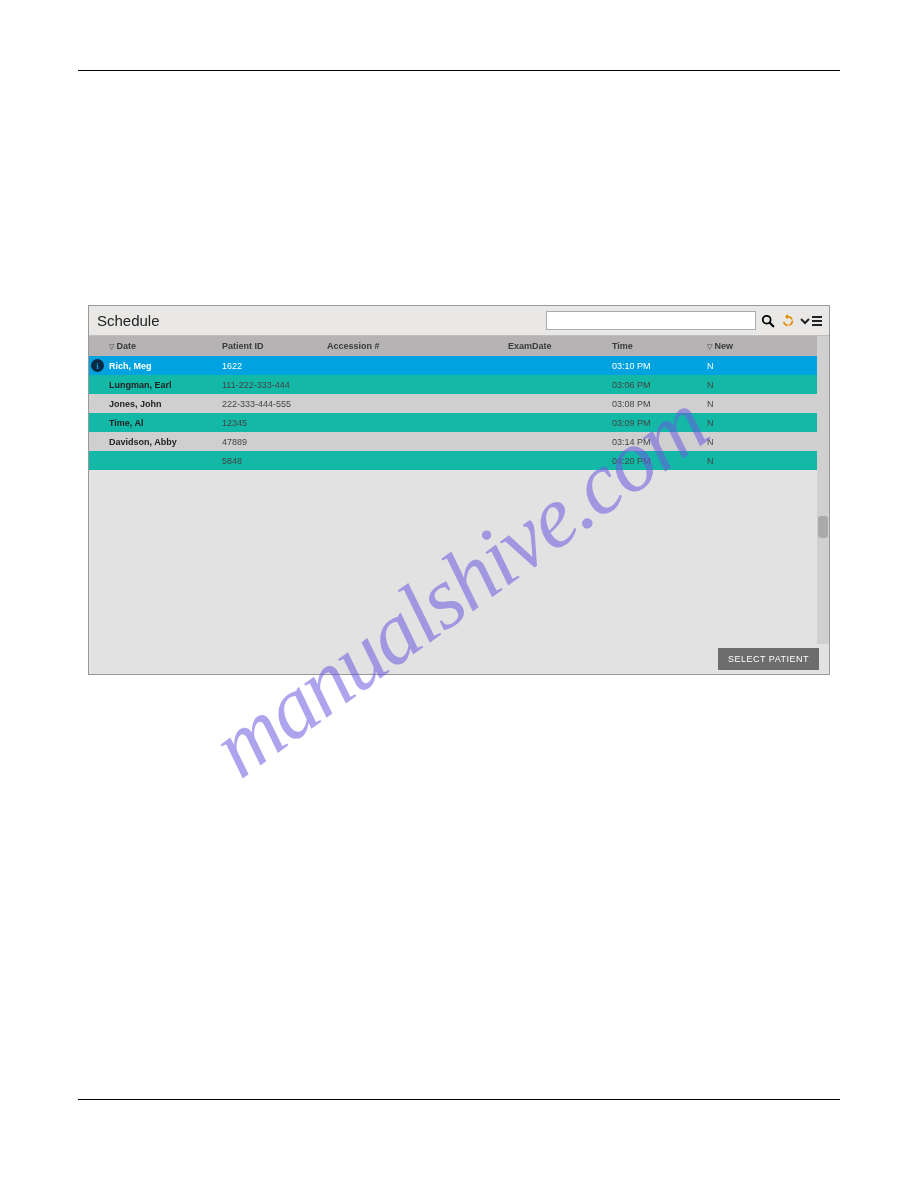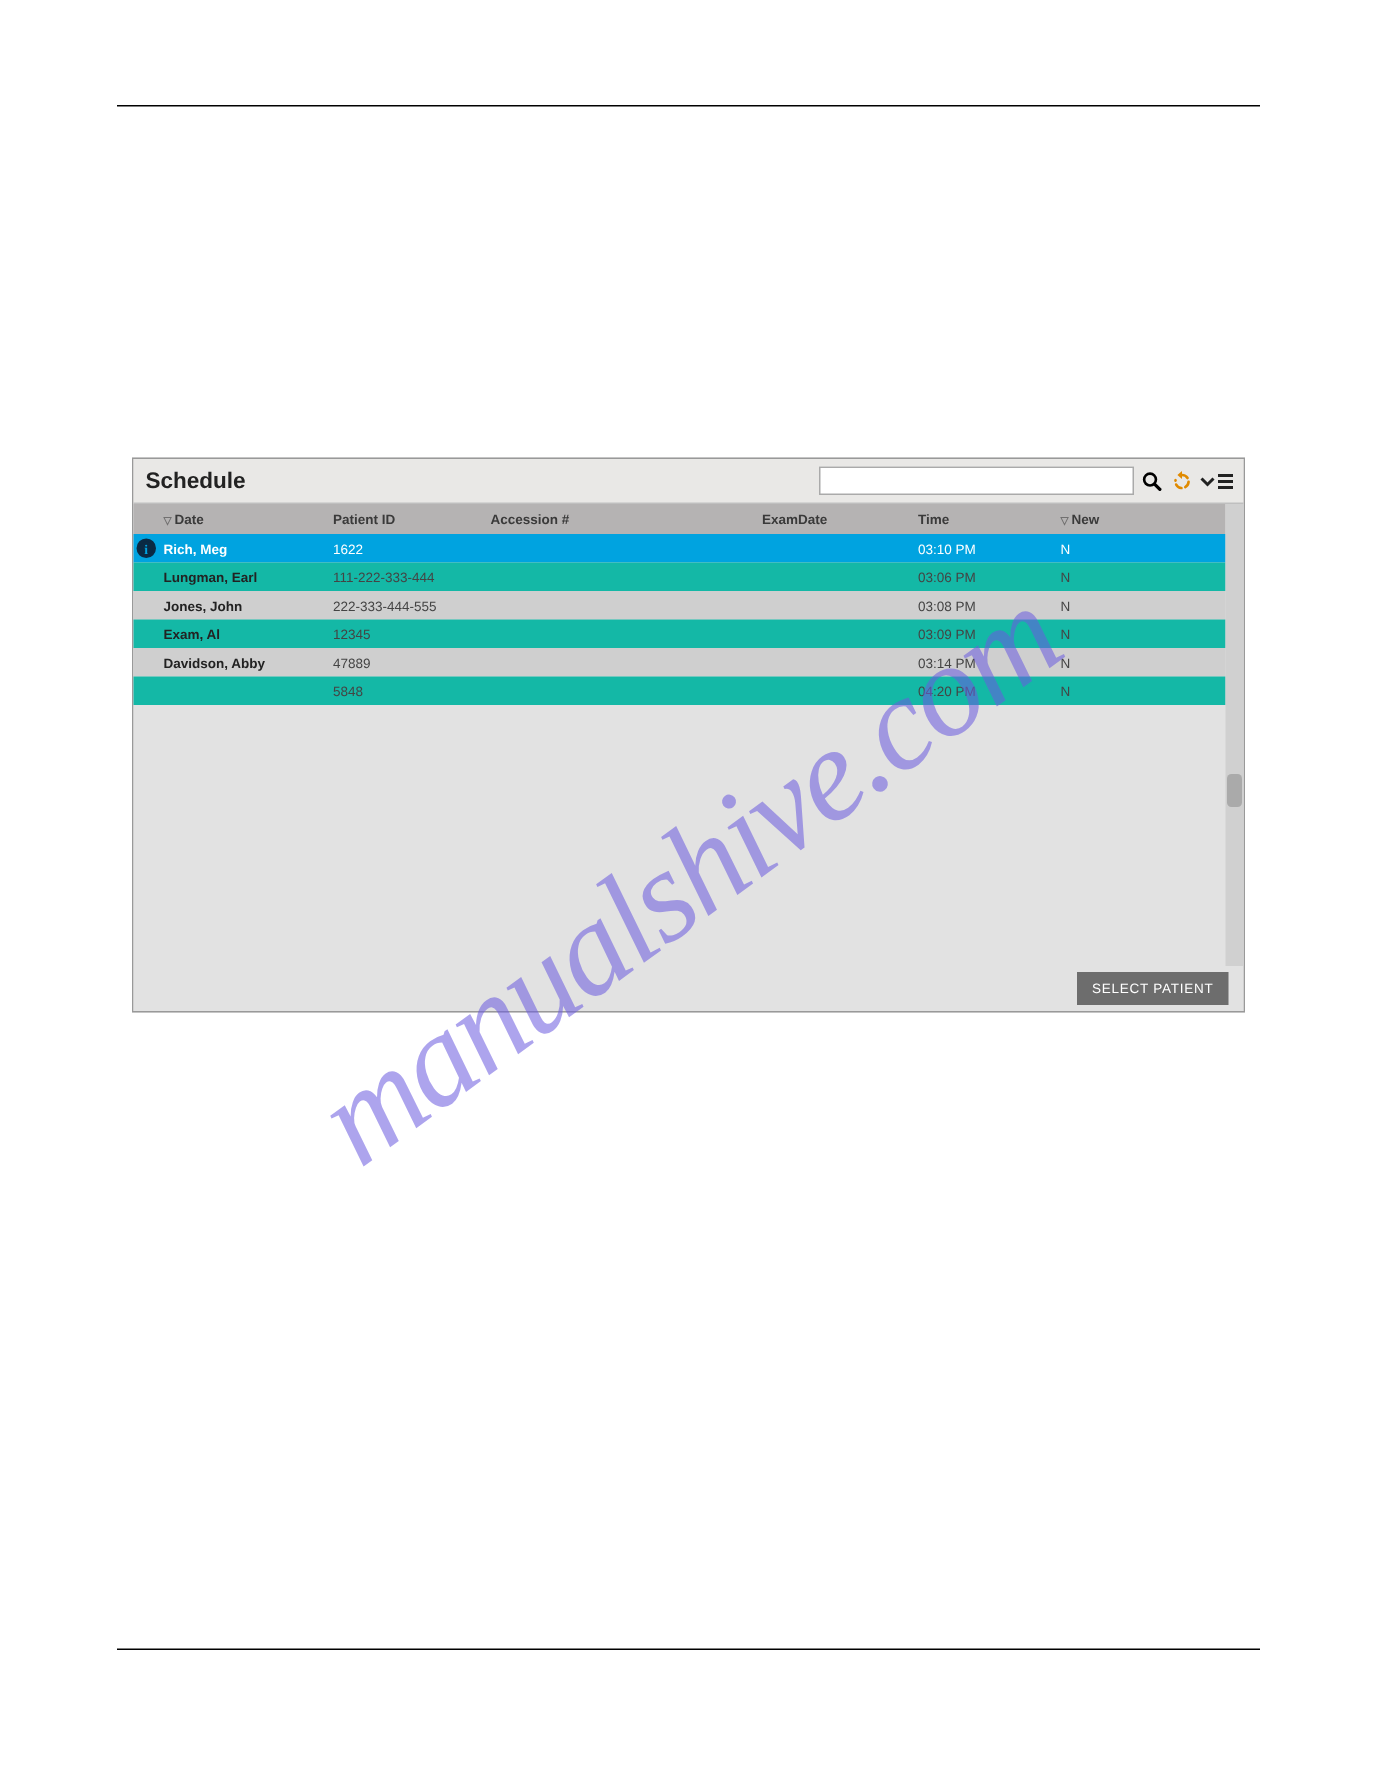--- a/index.html
+++ b/index.html
@@ -32,21 +32,21 @@
   }
   .titlebar {
     background: #e9e8e6;
     height: 30px;
     display: flex;
     align-items: center;
     justify-content: space-between;
     padding: 0 6px 0 8px;
     border-bottom: 1px solid #bfbfbf;
   }
-  .title { font-size: 15px; color: #222; font-weight: bold; }
+  .title { font-size: 15px; color: #222; }
   .tbar-right { display: flex; align-items: center; gap: 4px; }
   .search-box {
     width: 210px;
     height: 19px;
     background: #fff;
     border: 1px solid #aaa;
     font-size: 10px;
     padding: 0 4px;
   }
   .search-btn { width: 16px; height: 16px; display:flex; align-items:center; justify-content:center; cursor:pointer; }
@@ -212,21 +212,21 @@
               <div class="col-name">Jones, John</div>
               <div class="col-pid">222-333-444-555</div>
               <div class="col-acc"></div>
               <div class="col-exam"></div>
               <div class="col-date"></div>
               <div class="col-time">03:08 PM</div>
               <div class="col-new">N</div>
             </div>
             <div class="row row-odd">
               <div class="col-icon"></div>
-              <div class="col-name">Exam, Al</div>
+              <div class="col-name">Time, Al</div>
               <div class="col-pid">12345</div>
               <div class="col-acc"></div>
               <div class="col-exam"></div>
               <div class="col-date"></div>
               <div class="col-time">03:09 PM</div>
               <div class="col-new">N</div>
             </div>
             <div class="row row-even">
               <div class="col-icon"></div>
               <div class="col-name">Davidson, Abby</div>

